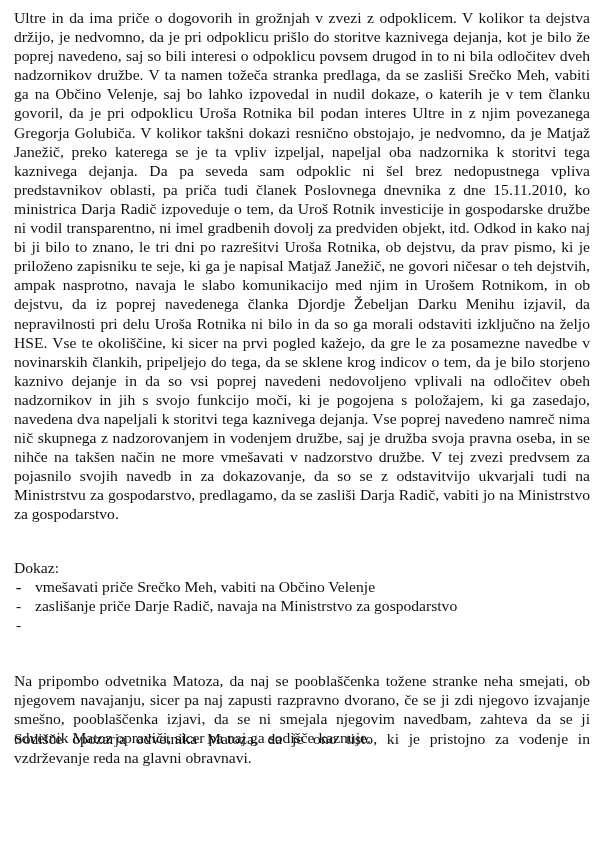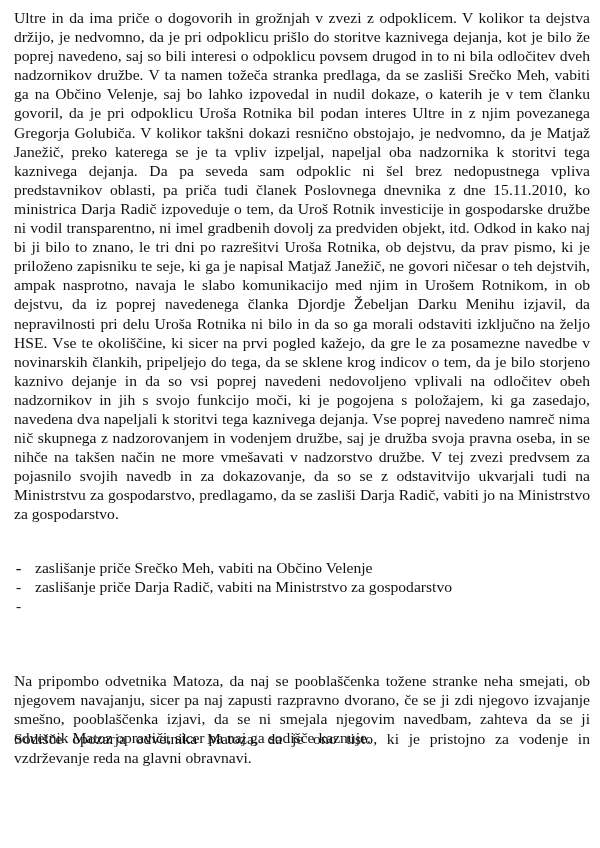--- a/index.html
+++ b/index.html
@@ -23,31 +23,32 @@
     .dokaz-list li { position: relative; padding-left: 21px; font-size: 15.6px; line-height: 19.1px; }
     .dokaz-list li .dash { position: absolute; left: 2px; top: 0; }
   </style>
 </head>
 <body>
 
 <div class="page">
   <p class="para" id="p1">Ultre in da ima priče o dogovorih in grožnjah v zvezi z odpoklicem. V kolikor ta dejstva držijo, je nedvomno, da je pri odpoklicu prišlo do storitve kaznivega dejanja, kot je bilo že poprej navedeno, saj so bili interesi o odpoklicu povsem drugod in to ni bila odločitev dveh nadzornikov družbe. V ta namen tožeča stranka predlaga, da se zasliši Srečko Meh, vabiti ga na Občino Velenje, saj bo lahko izpovedal in nudil dokaze, o katerih je v tem članku govoril, da je pri odpoklicu Uroša Rotnika bil podan interes Ultre in z njim povezanega Gregorja Golubiča. V kolikor takšni dokazi resnično obstojajo, je nedvomno, da je Matjaž Janežič, preko katerega se je ta vpliv izpeljal, napeljal oba nadzornika k storitvi tega kaznivega dejanja. Da pa seveda sam odpoklic ni šel brez nedopustnega vpliva predstavnikov oblasti, pa priča tudi članek Poslovnega dnevnika z dne 15.11.2010, ko ministrica Darja Radič izpoveduje o tem, da Uroš Rotnik investicije in gospodarske družbe ni vodil transparentno, ni imel gradbenih dovolj za predviden objekt, itd. Odkod in kako naj bi ji bilo to znano, le tri dni po razrešitvi Uroša Rotnika, ob dejstvu, da prav pismo, ki je priloženo zapisniku te seje, ki ga je napisal Matjaž Janežič, ne govori ničesar o teh dejstvih, ampak nasprotno, navaja le slabo komunikacijo med njim in Urošem Rotnikom, in ob dejstvu, da iz poprej navedenega članka Djordje Žebeljan Darku Menihu izjavil, da nepravilnosti pri delu Uroša Rotnika ni bilo in da so ga morali odstaviti izključno na željo HSE. Vse te okoliščine, ki sicer na prvi pogled kažejo, da gre le za posamezne navedbe v novinarskih člankih, pripeljejo do tega, da se sklene krog indicov o tem, da je bilo storjeno kaznivo dejanje in da so vsi poprej navedeni nedovoljeno vplivali na odločitev obeh nadzornikov in jih s svojo funkcijo moči, ki je pogojena s položajem, ki ga zasedajo, navedena dva napeljali k storitvi tega kaznivega dejanja. Vse poprej navedeno namreč nima nič skupnega z nadzorovanjem in vodenjem družbe, saj je družba svoja pravna oseba, in se nihče na takšen način ne more vmešavati v nadzorstvo družbe. V tej zvezi predvsem za pojasnilo svojih navedb in za dokazovanje, da so se z odstavitvijo ukvarjali tudi na Ministrstvu za gospodarstvo, predlagamo, da se zasliši Darja Radič, vabiti jo na Ministrstvo za gospodarstvo.</p>
 
   <div class="para" id="dokaz">
+    <p class="dokaz-title">Dokaz:</p>
     <ul class="dokaz-list">
       <li>
         <span class="dash">-</span>
       </li>
       <li>
         <span class="dash">-</span>
-        <span>zaslišanje priče Srečko Meh, vabiti na Občino Velenje</span>
+        <span>vmešavati priče Srečko Meh, vabiti na Občino Velenje</span>
       </li>
       <li>
         <span class="dash">-</span>
-        <span>zaslišanje priče Darja Radič, vabiti na Ministrstvo za gospodarstvo</span>
+        <span>zaslišanje priče Darje Radič, navaja na Ministrstvo za gospodarstvo</span>
       </li>
       <li>
         <span class="dash">-</span>
       </li>
     </ul>
   </div>
 
   <p class="para" id="p2">Na pripombo odvetnika Matoza, da naj se pooblaščenka tožene stranke neha smejati, ob njegovem navajanju, sicer pa naj zapusti razpravno dvorano, če se ji zdi njegovo izvajanje smešno, pooblaščenka izjavi, da se ni smejala njegovim navedbam, zahteva da se ji odvetnik Matoz opraviči, sicer pa naj ga sodišče kaznuje.</p>
   <p class="para" id="p3">Sodišče opozarja odvetnika Matoza, da je ono tisto, ki je pristojno za vodenje in vzdrževanje reda na glavni obravnavi.</p>
 </div>

